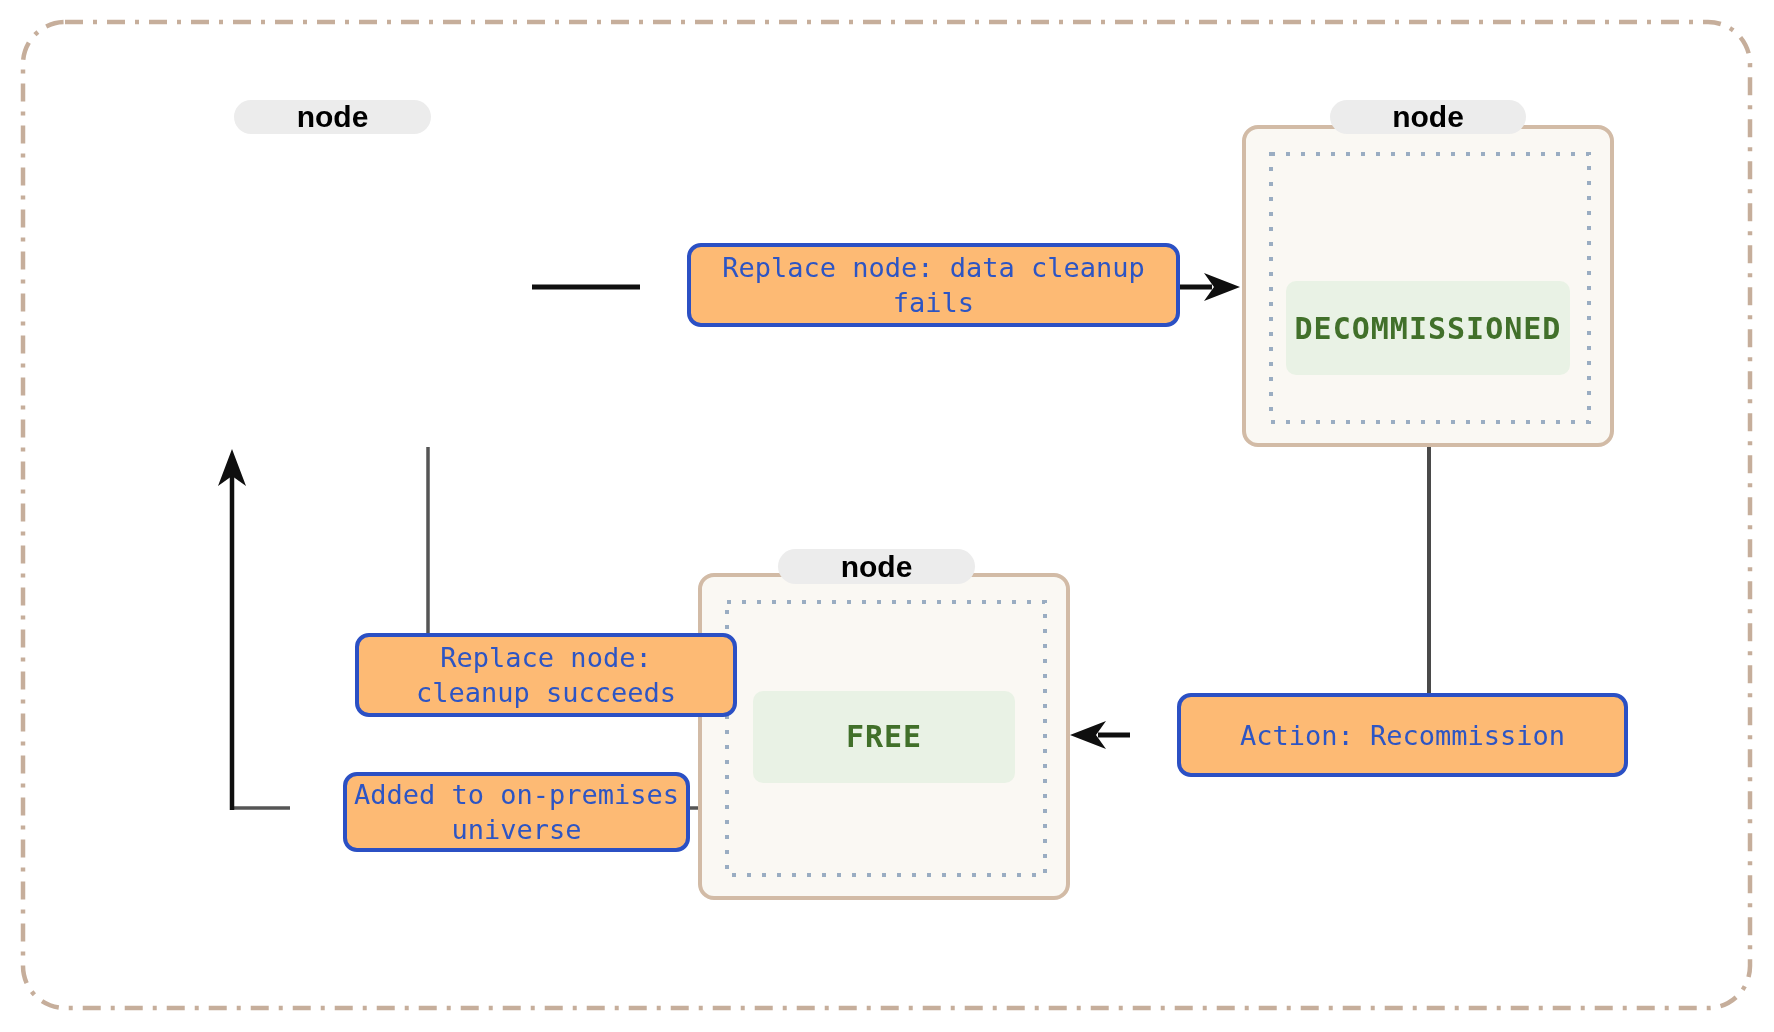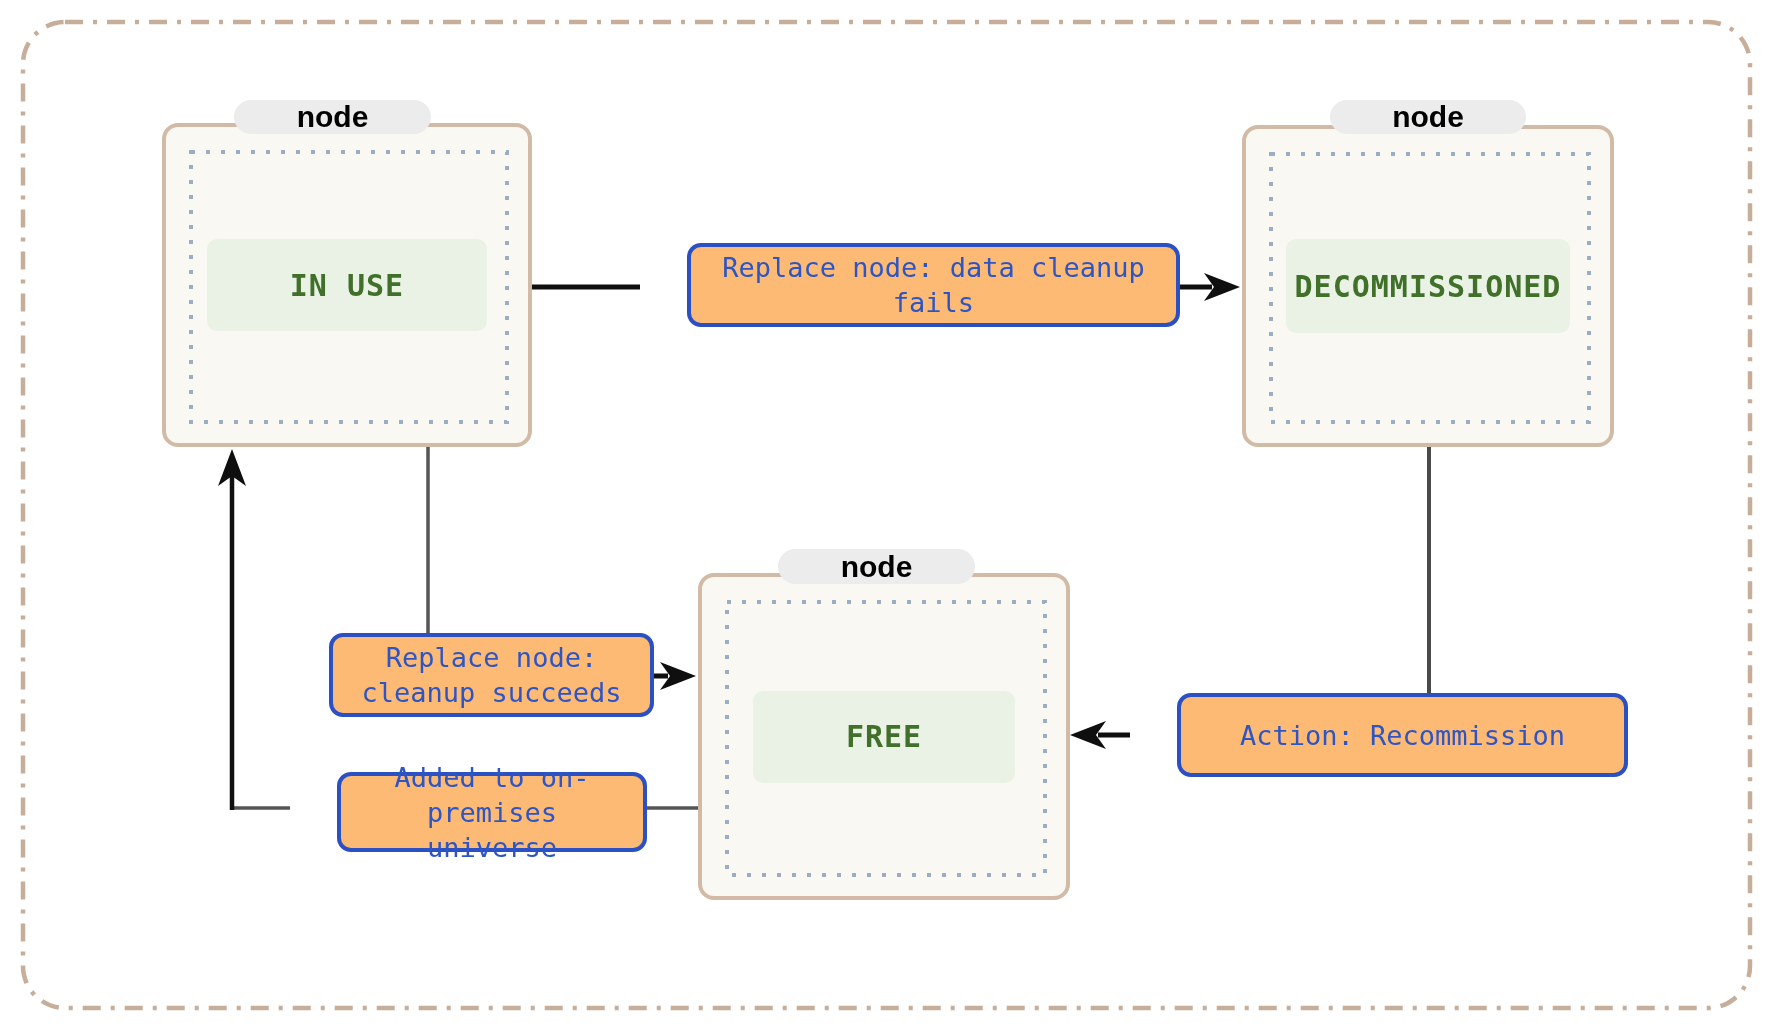--- a/index.html
+++ b/index.html
@@ -32,41 +32,35 @@
     background:#fdba74;border:4px solid #2b50c4;border-radius:14px;
     display:flex;align-items:center;justify-content:center;text-align:center;
     color:#2d55c4;font:27px "DejaVu Sans Mono",monospace;line-height:35px;
     white-space:pre-line;
     margin-left:47px;
   }
   .a-inuse {left:162px;top:123px;width:370px;height:324px;}
   .a-decom {left:1242px;top:125px;width:372px;height:322px;}
   .a-free  {left:698px;top:573px;width:372px;height:327px;padding-left:32px;}
   .chip-inuse{width:280px;height:92px;}
-  .chip-decom{width:284px;height:94px;}
+  .chip-decom{width:284px;height:94px;margin-top:42px;}
   .chip-free {width:262px;height:92px;}
   .pill-inuse{left:234px;top:100px;width:197px;height:34px;}
   .pill-decom{left:1330px;top:100px;width:196px;height:34px;}
   .pill-free {left:778px;top:549px;width:197px;height:35px;}
   .lbl-fails    {left:640px;top:243px;width:493px;height:84px;}
-  .lbl-succeeds {left:282px;top:633px;width:325px;height:84px;}
-  .lbl-added    {left:290px;top:772px;width:310px;height:80px;}
+  .lbl-succeeds {left:308px;top:633px;width:382px;height:84px;}
+  .lbl-added    {left:296px;top:772px;width:347px;height:80px;}
   .lbl-recomm   {left:1130px;top:693px;width:451px;height:84px;}
 </style>
 </head>
 <body>
 
 <div class="canvas">
 
-  <div class="node a-inuse">
-    <svg class="dots" width="370" height="324">
-      <rect x="25" y="25" width="316" height="270" fill="none" stroke="#9aadc2" stroke-width="4" stroke-dasharray="4 11"></rect>
-    </svg>
-    <div class="state-chip chip-inuse">IN USE</div>
-  </div>
 
   <div class="node a-decom">
     <svg class="dots" width="372" height="322">
       <rect x="25" y="25" width="318" height="268" fill="none" stroke="#9aadc2" stroke-width="4" stroke-dasharray="4 11"></rect>
     </svg>
     <div class="state-chip chip-decom">DECOMMISSIONED</div>
   </div>
 
   <div class="node a-free">
     <svg class="dots" width="372" height="327">

